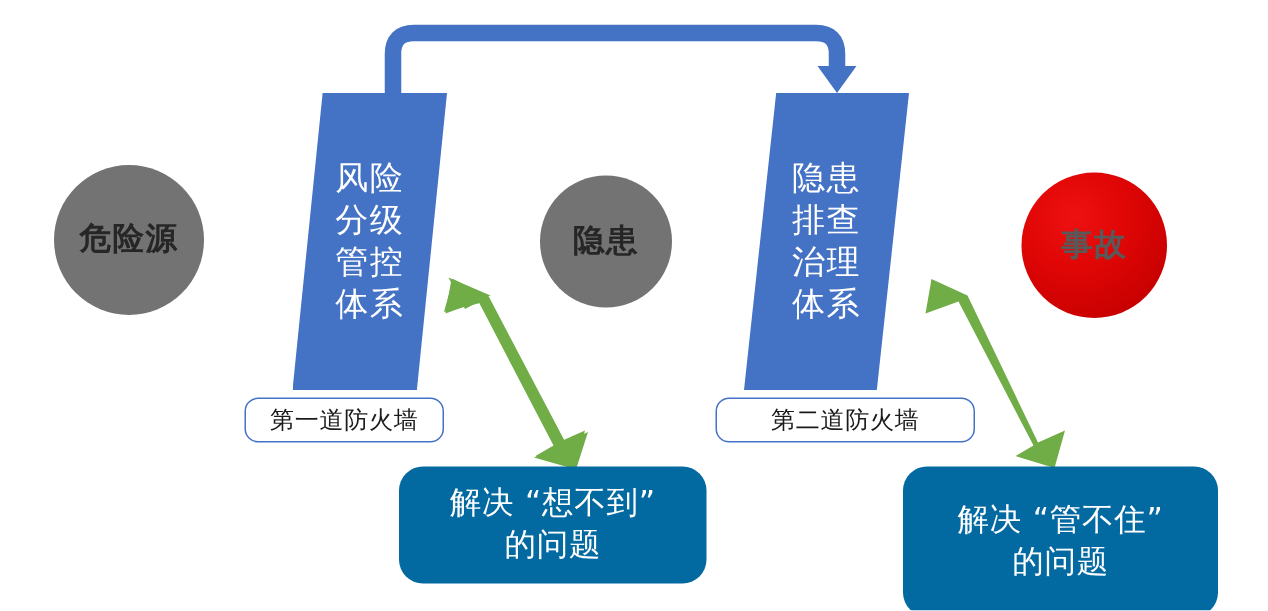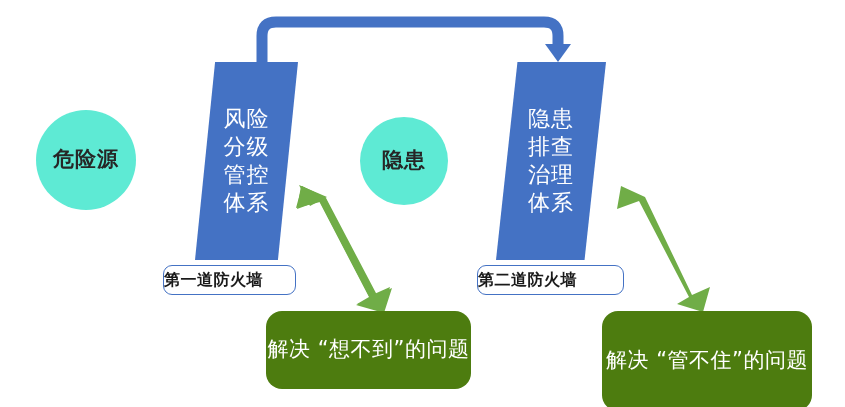--- a/index.html
+++ b/index.html
@@ -34,21 +34,21 @@
     justify-content: center;
     text-align: center;
     z-index: 5;
   }
   .circle-label {
     font-weight: bold;
     letter-spacing: 1px;
     line-height: 1.1;
   }
   .circle-amber {
-    background: #5eead4;
+    background: #737373;
   }
   .circle-amber .circle-label {
     color: #262626;
   }
   .circle-red {
     background: radial-gradient(circle at 36% 30%, #ee1111 0%, #e00606 38%, #c70000 80%, #b00000 100%);
   }
   .circle-red .circle-label {
     color: #595959;
   }
@@ -128,47 +128,47 @@
   }
 
   
   .firewall-chip {
     position: absolute;
     background: #ffffff;
     border: 1.4px solid #4472C4;
     border-radius: 9px;
     display: flex;
     align-items: center;
+    justify-content: center;
     color: #1a1a1a;
     font-size: 16px;
     letter-spacing: 0.5px;
     z-index: 6;
     box-sizing: border-box;
-    font-weight: bold;
   }
   #firewall-first {
     left: 163px;
     top: 265px;
     width: 133px;
     height: 30px;
   }
   #firewall-second {
     left: 477px;
     top: 265px;
-    width: 147px;
+    width: 173px;
     height: 30px;
   }
 
   
   .outcome-box {
     position: absolute;
-    background: #4d7c0f;
+    background: #0369a1;
     border-radius: 16px;
     display: flex;
-    flex-direction: row;
+    flex-direction: column;
     align-items: center;
     justify-content: center;
     color: #ffffff;
     font-size: 21px;
     line-height: 1.32;
     letter-spacing: 0.5px;
     z-index: 6;
     box-sizing: border-box;
   }
   .outcome-box span { display: block; white-space: nowrap; }
@@ -229,20 +229,23 @@
   <div id="pillar-inspection" class="pillar">
     <div class="pillar-shape"></div>
     <div class="pillar-text">
       <span>隐患</span>
       <span>排查</span>
       <span>治理</span>
       <span>体系</span>
     </div>
   </div>
 
+  <div id="circle-accident" class="node-circle circle-red">
+    <span class="circle-label">事故</span>
+  </div>
 
   <div id="firewall-first" class="firewall-chip">
     <span>第一道防火墙</span>
   </div>
 
   <div id="firewall-second" class="firewall-chip">
     <span>第二道防火墙</span>
   </div>
 
   <div id="outcome-unforeseen" class="outcome-box">

